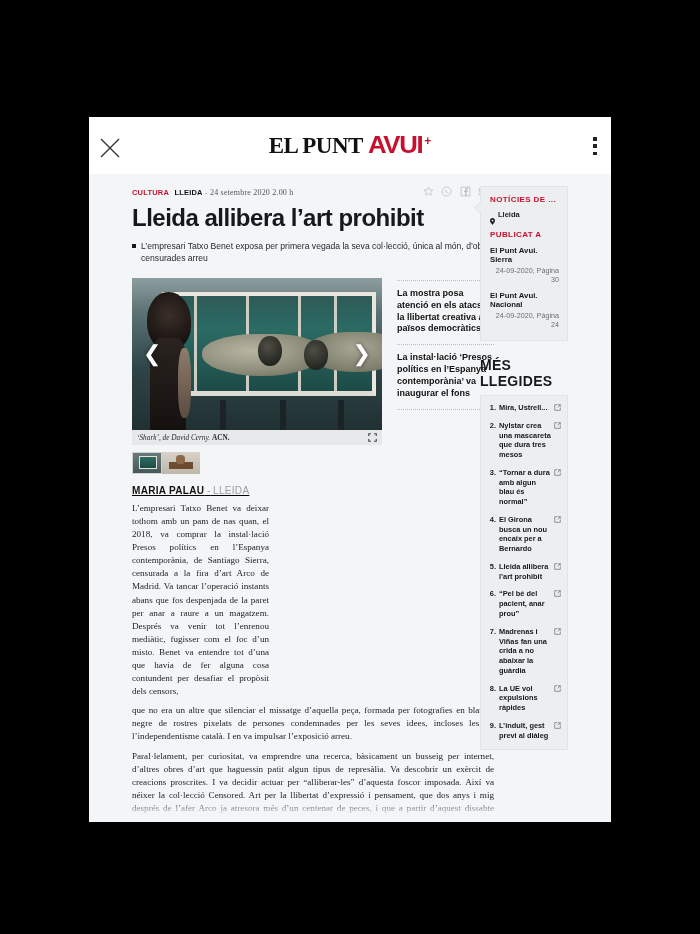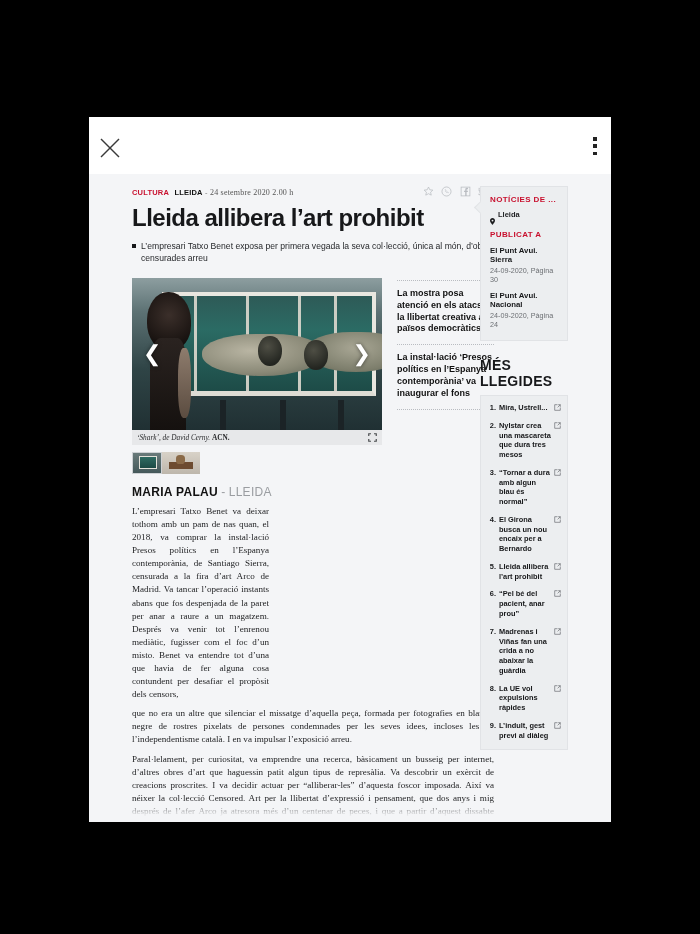--- a/index.html
+++ b/index.html
@@ -176,21 +176,21 @@
   .thumb { width: 30px; height: 22px; overflow: hidden; position: relative; }
   .thumb.t1 { background: linear-gradient(180deg,#6a7b7b 0%, #44585a 100%); border: 1.5px solid #cfd2d5; }
   .thumb.t1 .g { position: absolute; left: 6px; top: 3px; width: 18px; height: 13px;
                  background: linear-gradient(180deg,#2f6b62 0%,#1d4a45 100%); border: 1.2px solid #e4e2da; }
   .thumb.t2 { width: 38px; background: linear-gradient(180deg,#d8d2c8 0%,#bdb6ab 100%); }
   .thumb.t2 .tbl { position: absolute; left: 7px; top: 10px; width: 24px; height: 7px; background: #6d4b30; }
   .thumb.t2 .fig { position: absolute; left: 14px; top: 3px; width: 9px; height: 9px;
                    background: #8a6a48; border-radius: 40%; }
 
   
-  .byline { margin-top: 11px; font-size: 12px; }
+  .byline { margin-top: 11px; font-size: 10px; text-decoration: underline; }
   .byline .author { color: #111; font-weight: bold; letter-spacing: .3px; }
   .byline .sep { color: #9a9da1; }
   .byline .place { color: #9a9da1; letter-spacing: .3px; }
 
   p.body {
     font-family: "Liberation Serif", serif;
     font-size: 9.1px; line-height: 1.44; color: #1d1e20;
     text-align: justify; margin-top: 6px;
   }
   p.body.narrow { width: 137px; }
@@ -219,21 +219,21 @@
     transform: rotate(45deg);
   }
   .rail-h { color: #c8102e; font-weight: bold; font-size: 8px; letter-spacing: .4px; }
   .rail-loc { display: flex; align-items: center; gap: 3px; margin-top: 6px; }
   .rail-loc .pin { width: 5px; height: 7px; display: block; }
   .rail-loc .lbl { font-size: 7.5px; font-weight: bold; color: #1d1e20; }
   .rail-h2 { color: #c8102e; font-weight: bold; font-size: 8px; letter-spacing: .4px; margin-top: 11px; }
   .pubitem { margin-top: 7px; }
   .pubitem .pname { font-size: 7.8px; font-weight: bold; color: #17181a; }
   .pubitem .pinfo { font-size: 7.2px; color: #6c6f73; margin-top: 2px;
-                    font-family: "Liberation Sans", sans-serif; }
+                    font-family: "Liberation Sans", sans-serif; text-align: right; }
 
   .mes-h {
     font-size: 14px; font-weight: bold; color: #17181a;
     letter-spacing: .3px; margin: 16px 0 6px 0;
   }
   .mes-box { background: #eceef0; border: 1px solid #e1e3e6; padding: 7px 6px 9px 6px; }
   .mes-item {
     display: flex; align-items: flex-start; gap: 3px;
     margin-bottom: 8px;
   }
@@ -256,20 +256,25 @@
   <div class="page">
 
     <div class="topbar">
       <div class="close-btn">
         <svg viewBox="0 0 22 22" width="22" height="22" aria-hidden="true">
           <line x1="2" y1="2" x2="20" y2="20" stroke="#3a3a3a" stroke-width="1.4"></line>
           <line x1="20" y1="2" x2="2" y2="20" stroke="#3a3a3a" stroke-width="1.4"></line>
         </svg>
       </div>
 
+      <div class="brand">
+        <span class="b1">EL PUNT</span>
+        <span class="b2">AVUI</span>
+        <span class="plus">+</span>
+      </div>
 
       <div class="kebab">
         <i></i>
           <i></i>
           <i></i>
       </div>
     </div>
 
     <div class="content">
       <div class="inner">

